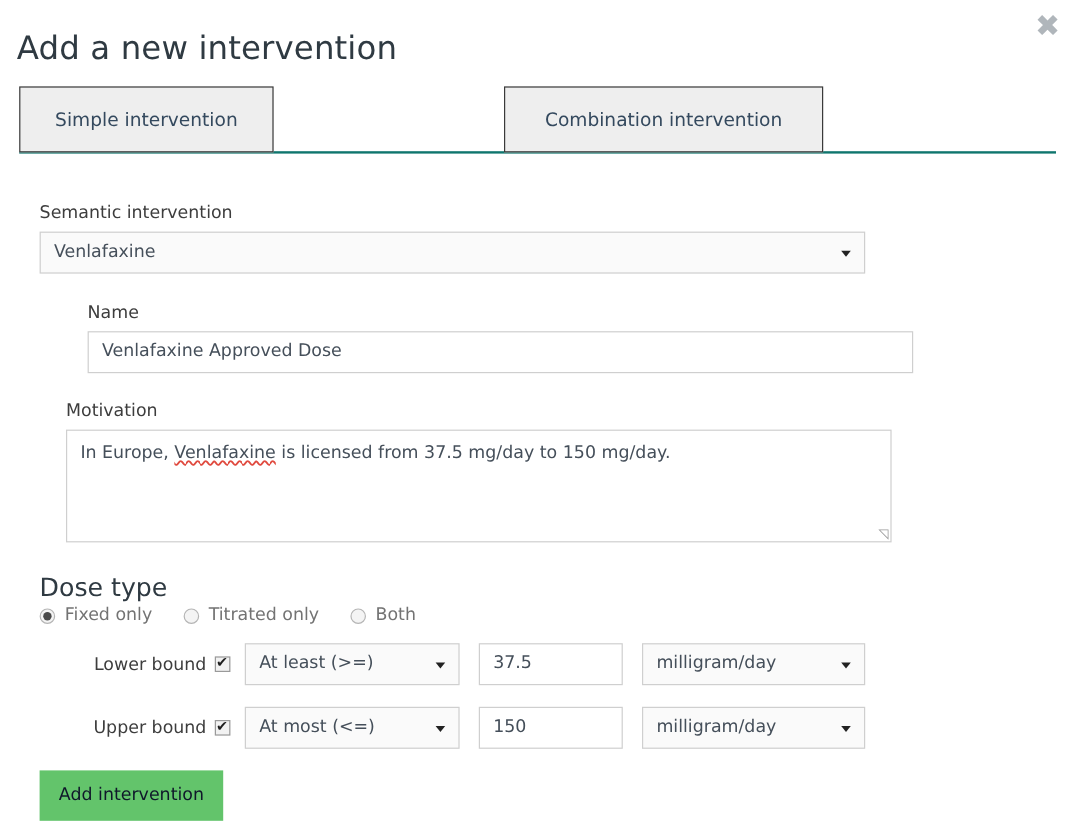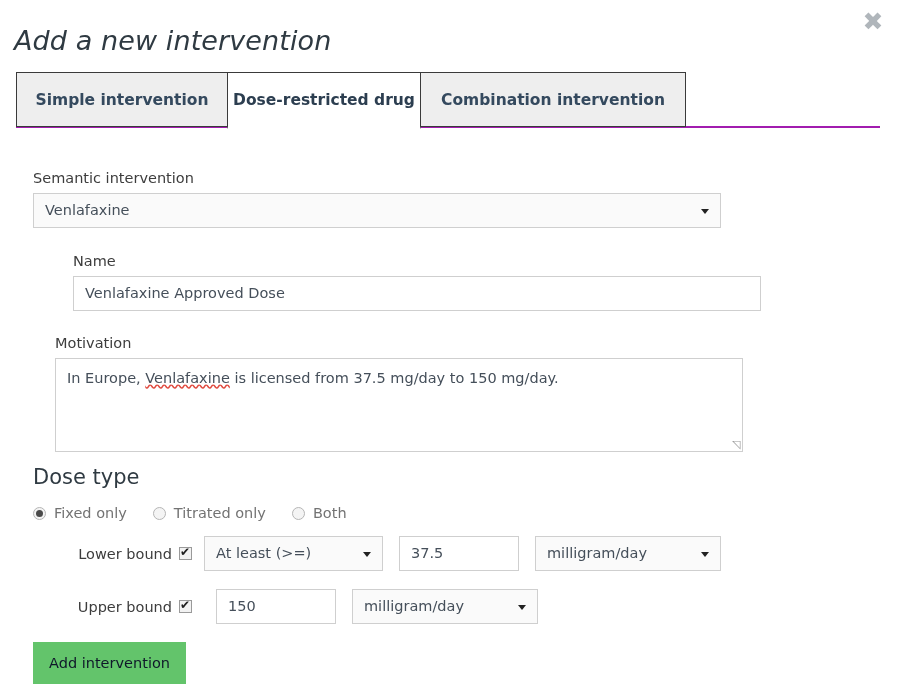--- a/index.html
+++ b/index.html
@@ -35,31 +35,29 @@
 
   
   .modal-title {
     position: absolute;
     left: 14px; top: 25px;
     font-size: 27px;
     font-weight: normal;
     color: #2f3a42;
     letter-spacing: 0.1px;
     white-space: nowrap;
-    font-style: italic;
   }
 
   
   .tabs {
     position: absolute;
     left: 16px; top: 72px;
     width: 864px;
     height: 56px;
-    border-bottom: 2px solid #a21caf;
-    font-weight: bold;
+    border-bottom: 2px solid #0f766e;
   }
   .tab {
     position: absolute;
     top: 0;
     height: 55px;
     background: #eeeeee;
     border: 1px solid #3a3a3a;
     font-size: 15.5px;
     color: #34495e;
     display: flex;
@@ -242,23 +240,20 @@
 <div id="page">
 
   <div class="close-btn">✖</div>
 
   <div class="modal-title">Add a new intervention</div>
 
   <div class="tabs">
     <div class="tab" id="tab0">
       <span>Simple intervention</span>
     </div>
-    <div class="tab active" id="tab1">
-      <span>Dose-restricted drug</span>
-    </div>
     <div class="tab" id="tab2">
       <span>Combination intervention</span>
     </div>
   </div>
 
   <div class="form-area">
 
     <div class="grp" style="top:42px; width:688px;">
       <label class="field-label">Semantic intervention</label>
       <div class="sel" style="width:688px;">
@@ -275,21 +270,21 @@
     </div>
 
     <div class="grp" style="top:207px; width:688px;padding-left:22px;">
       <label class="field-label">Motivation</label>
       <div class="ta" style="width:688px; height:94px;">
         <span>In Europe, </span><span class="spell">Venlafaxine</span><span> is licensed from 37.5 mg/day to 150 mg/day.</span>
         <span class="grip">◸</span>
       </div>
     </div>
 
-    <div class="section-title" style="top:337px;">Dose type</div>
+    <div class="section-title" style="top:350px;">Dose type</div>
 
     <div class="radio-row" style="top:377px;">
       <span class="radio-opt">
         <span class="radio checked"></span>
         <span>Fixed only</span>
       </span>
       <span class="radio-opt">
         <span class="radio"></span>
         <span>Titrated only</span>
       </span>
@@ -315,20 +310,24 @@
         <span class="val">milligram/day</span>
         <span class="caret"></span>
       </div>
     </div>
 
     <div class="bound-row" style="top:461px;">
       <span class="bound-label">
         <span>Upper bound</span>
         <span class="cbx checked"></span>
       </span>
+      <div class="sel op-sel">
+        <span class="val">At most (&lt;=)</span>
+        <span class="caret"></span>
+      </div>
       <div class="txt num-inp">
         <span>150</span>
       </div>
       <div class="sel unit-sel">
         <span class="val">milligram/day</span>
         <span class="caret"></span>
       </div>
     </div>
 
     <button class="submit-btn" style="top:514px;">Add intervention</button>

